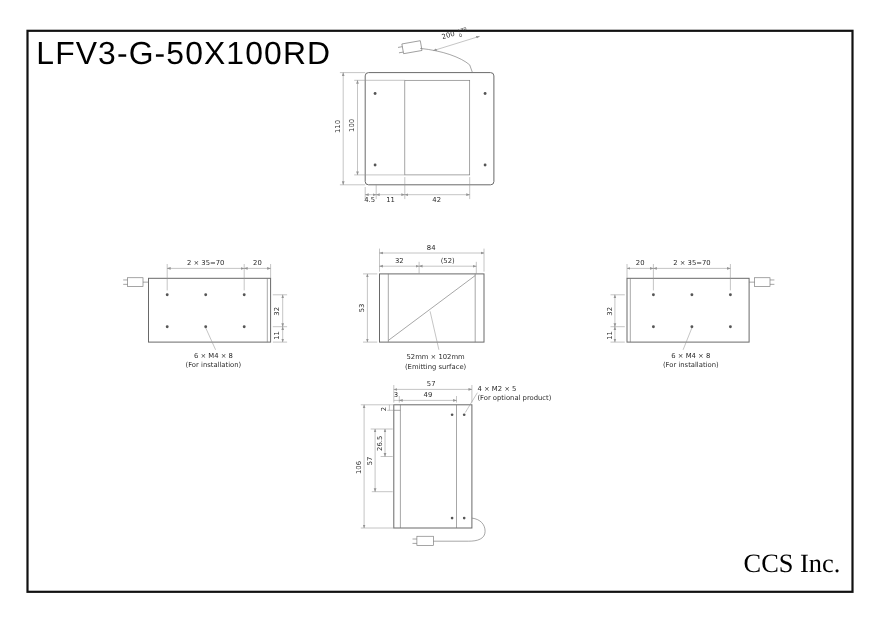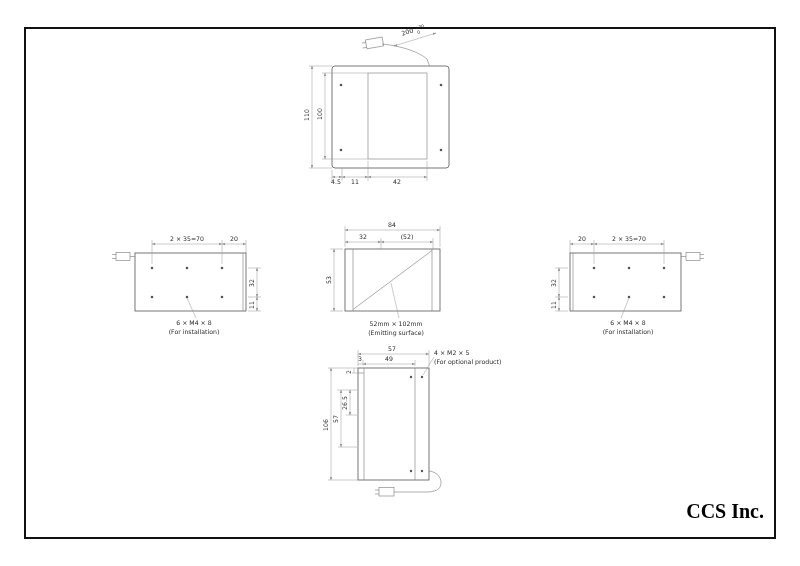--- a/index.html
+++ b/index.html
@@ -2,37 +2,38 @@
 <html><head>
 <meta charset="utf-8">
 <style>
   html,body { margin:0; padding:0; background:#fff; }
   .page { position:relative; width:800px; height:566px; background:#fff; overflow:hidden;
           font-family:"Liberation Sans", sans-serif; }
   .frame { position:absolute; left:24px; top:27px; width:748px; height:508px; border:2px solid #111; }
   .title { position:absolute; left:33px; top:33px; font-size:29px; font-weight:500; color:#000;
            letter-spacing:1px; white-space:nowrap; }
   .copyright { position:absolute; left:46px; top:506px; font-size:9.5px; color:#000; white-space:nowrap; }
-  .logo { position:absolute; right:36px; top:500px; font-size:20px; font-weight:bold; color:#000;
+  .logo { position:absolute; right:36px; top:500px; font-size:24px; font-weight:normal; color:#000;
           font-family:"Liberation Serif", serif; white-space:nowrap; }
   svg.canvas { position:absolute; left:0; top:0; }
   svg text { font-family:"DejaVu Sans", sans-serif; font-size:6.2px; fill:#2b2b2b; text-anchor:middle; }
   svg text.s { font-size:4.3px; }
   svg text.ta-s { text-anchor:start; }
   .b { fill:none; stroke:#686868; stroke-width:0.9; }
   .t { fill:none; stroke:#787878; stroke-width:0.6; }
   .e { fill:none; stroke:#949494; stroke-width:0.5; }
   .d { fill:none; stroke:#949494; stroke-width:0.5; marker-start:url(#ar); marker-end:url(#ar); }
   .h { fill:#555; stroke:none; }
 </style>
 </head>
 <body>
 
 <div class="page">
   <div class="frame"></div>
+  <div class="title">LFV3-G-50X100RD</div>
 
   <svg class="canvas" width="800" height="566" viewBox="0 0 800 566">
     <defs>
       <marker id="ar" viewBox="0 0 10 10" refX="9" refY="5" markerWidth="7" markerHeight="7" orient="auto-start-reverse">
         <path d="M0,1.5 L10,5 L0,8.5 z" fill="#949494"></path>
       </marker>
     </defs>
 
     <g>
       <rect class="b" x="332" y="66" width="117" height="102" rx="3"></rect>

